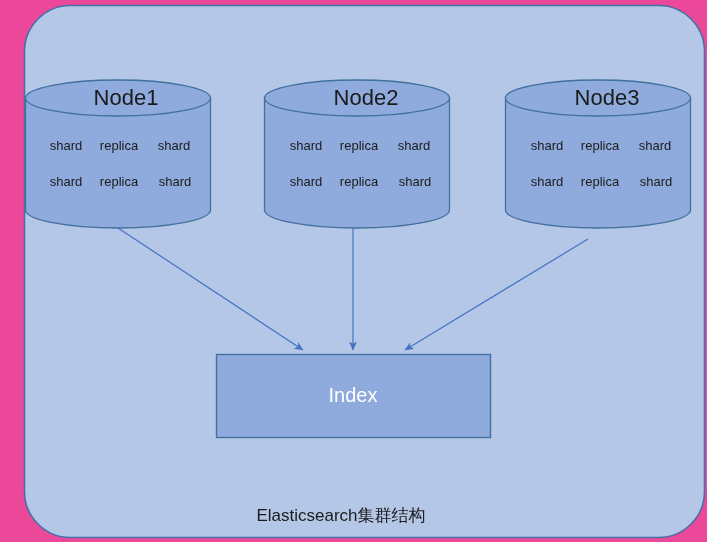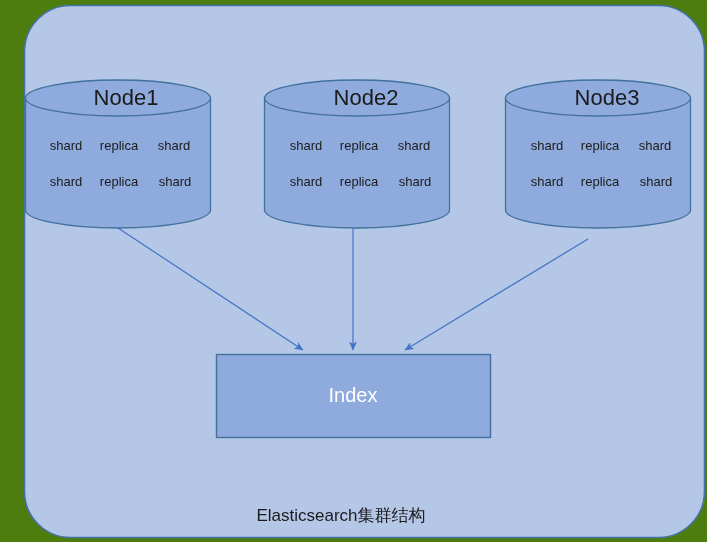--- a/index.html
+++ b/index.html
@@ -8,21 +8,21 @@
     background: #ffffff;
   }
   body {
     font-family: "Liberation Sans", sans-serif;
   }
   #canvas {
     position: relative;
     width: 707px;
     height: 542px;
     overflow: hidden;
-    background: #4d7c0f;
+    background: #ec4899;
   }
   #diagram-svg {
     position: absolute;
     left: 0;
     top: 0;
     width: 707px;
     height: 542px;
   }
   .txt {
     font-family: "Liberation Sans", sans-serif;

